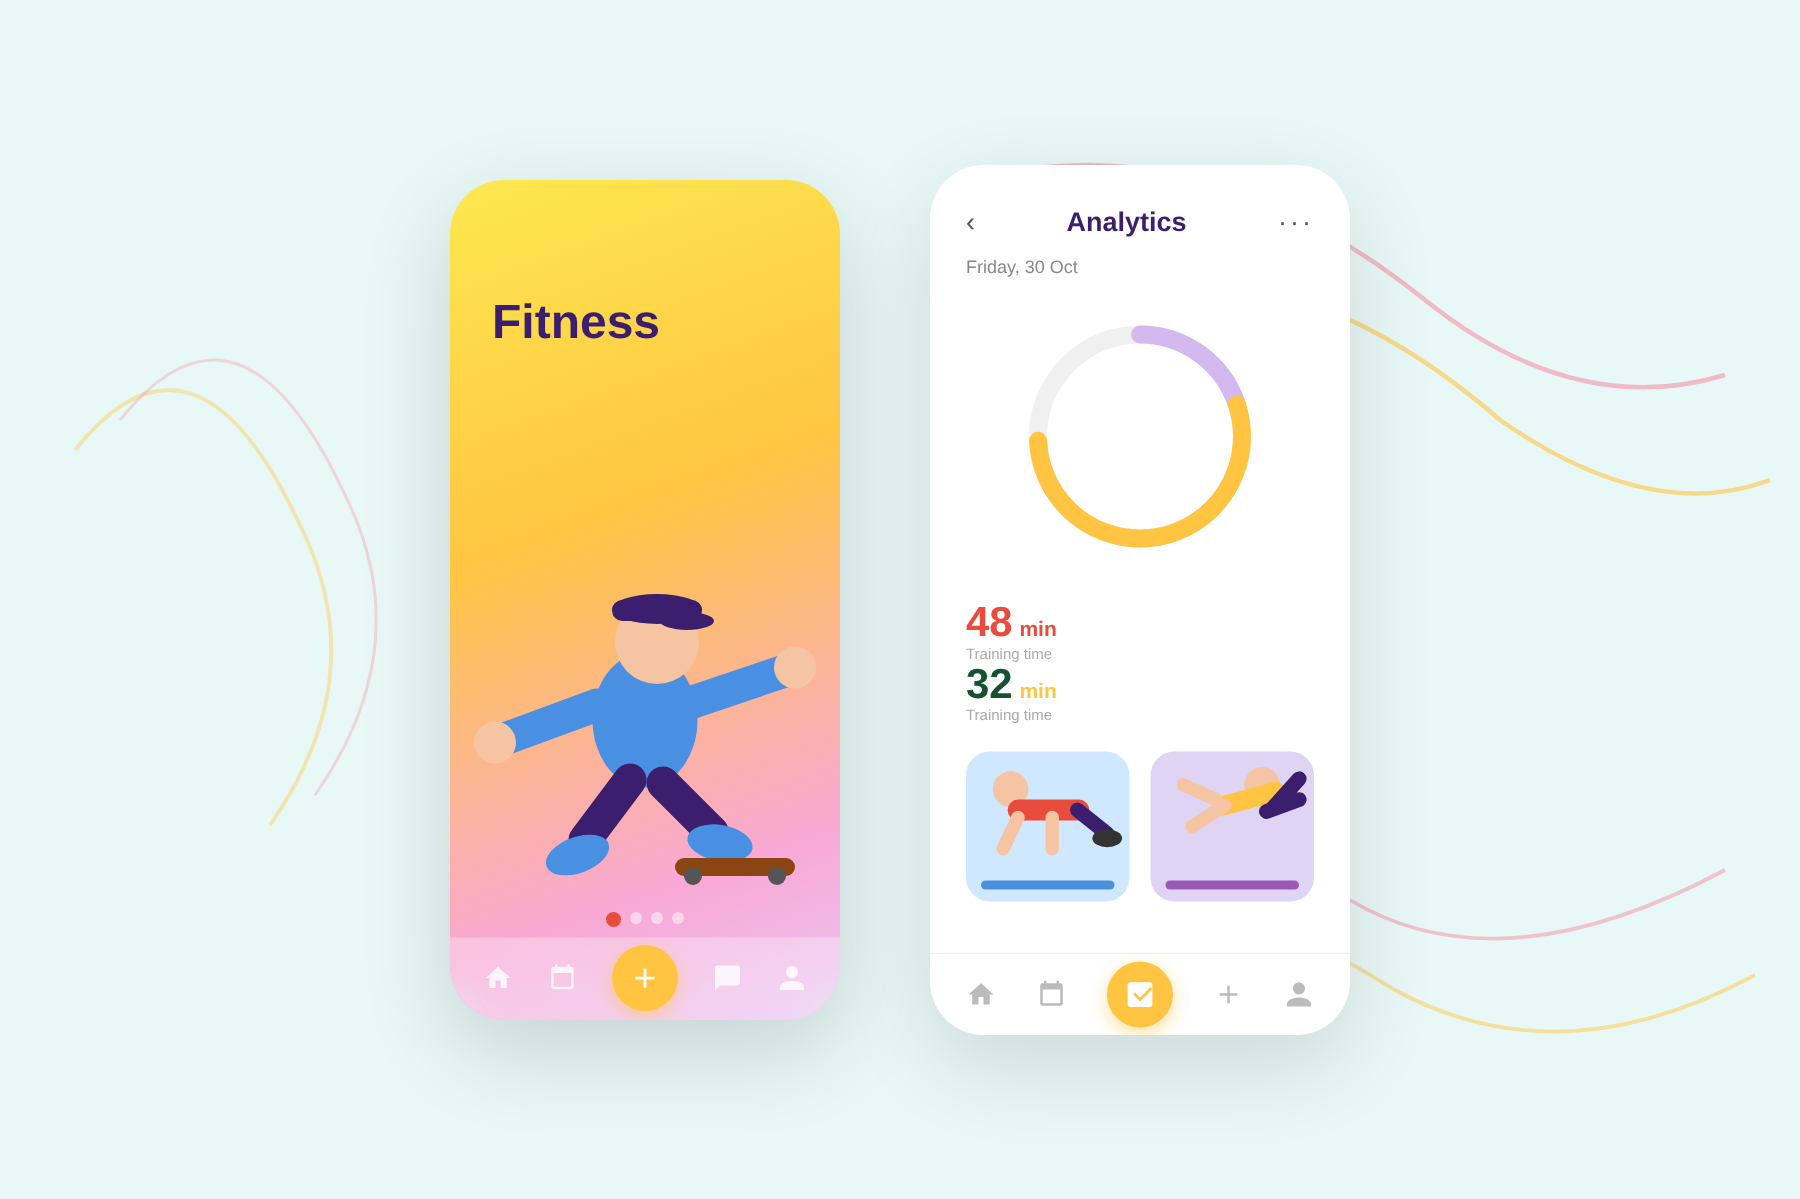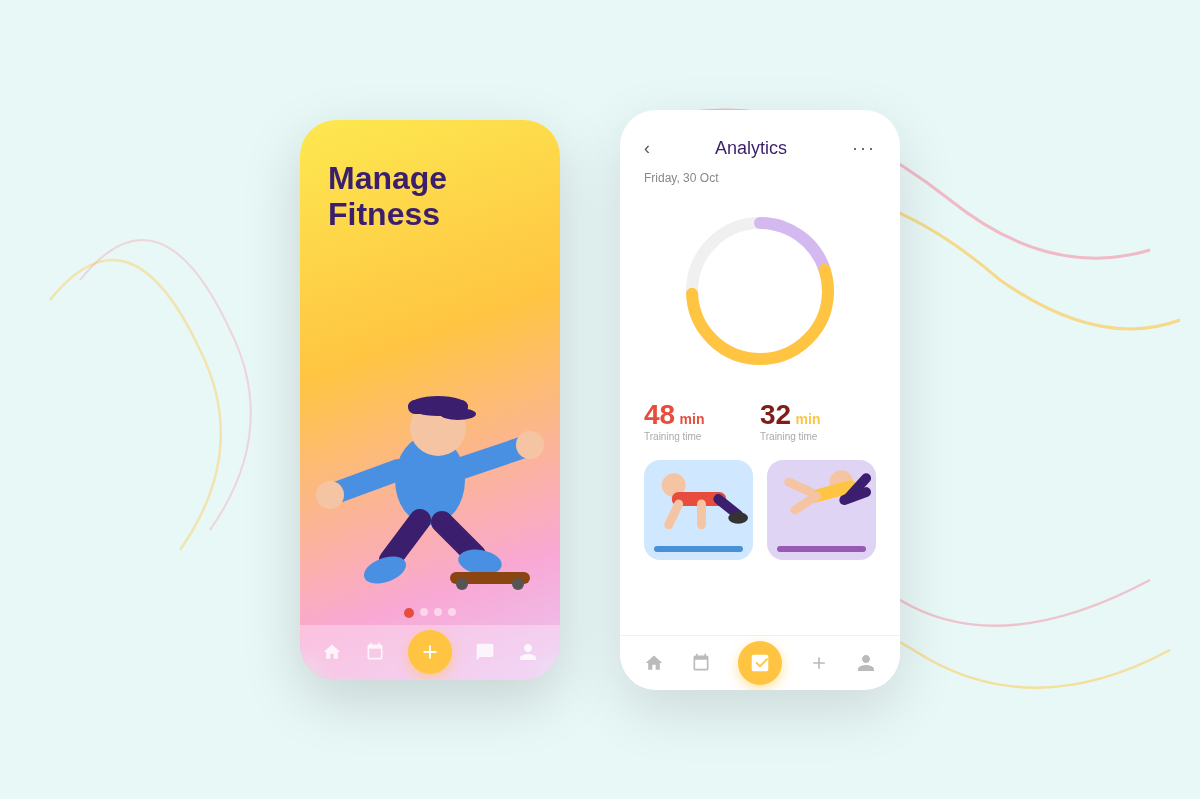--- a/index.html
+++ b/index.html
@@ -160,21 +160,21 @@
     }
 
     .back-btn {
       font-size: 18px;
       color: #555;
       cursor: pointer;
     }
 
     .analytics-title {
       font-size: 18px;
-      font-weight: 400;
+      font-weight: 700;
       color: #3b1f6e;
     }
 
     .more-btn {
       font-size: 18px;
       color: #555;
       letter-spacing: 2px;
       cursor: pointer;
     }
 
@@ -229,34 +229,35 @@
 
     .ring-calories-label {
       font-size: 12px;
       color: #888;
     }
 
     
     .training-stats {
       display: flex;
       padding: 10px 24px;
+      flex-direction: column;
     }
 
     .stat-item {
       flex: 1;
     }
 
     .stat-number {
       font-size: 28px;
       font-weight: 900;
       line-height: 1;
     }
 
     .stat-number.red { color: #e74c3c; }
-    .stat-number.orange { color: #7f1d1d; }
+    .stat-number.orange { color: #14532d; }
 
     .stat-unit {
       font-size: 14px;
       font-weight: 600;
     }
 
     .stat-label {
       font-size: 10px;
       color: #aaa;
       margin-top: 2px;
@@ -355,21 +356,21 @@
 
   <path d="M 50 300 Q 130 200 200 350 Q 250 450 180 550" stroke="#ffc542" stroke-width="2.5" fill="none" opacity="0.4"></path>
   <path d="M 80 280 Q 160 180 230 330 Q 280 430 210 530" stroke="#f4a0b0" stroke-width="2" fill="none" opacity="0.4"></path>
 </svg>
 
 <div class="phones-container">
 
   <div class="phone-left">
     <div class="phone-left-content">
       <div class="phone-title">
-        <span>Manage</span><br>
+        <br>
         <span>Fitness</span><br>
       </div>
     </div>
 
     <div class="skater-container">
       <svg class="skater-svg" viewBox="0 0 280 260" xmlns="http://www.w3.org/2000/svg">
 
         <ellipse cx="140" cy="140" rx="35" ry="45" fill="#4a90e2"></ellipse>
 
         <circle cx="148" cy="88" r="28" fill="#f5c5a3"></circle>

